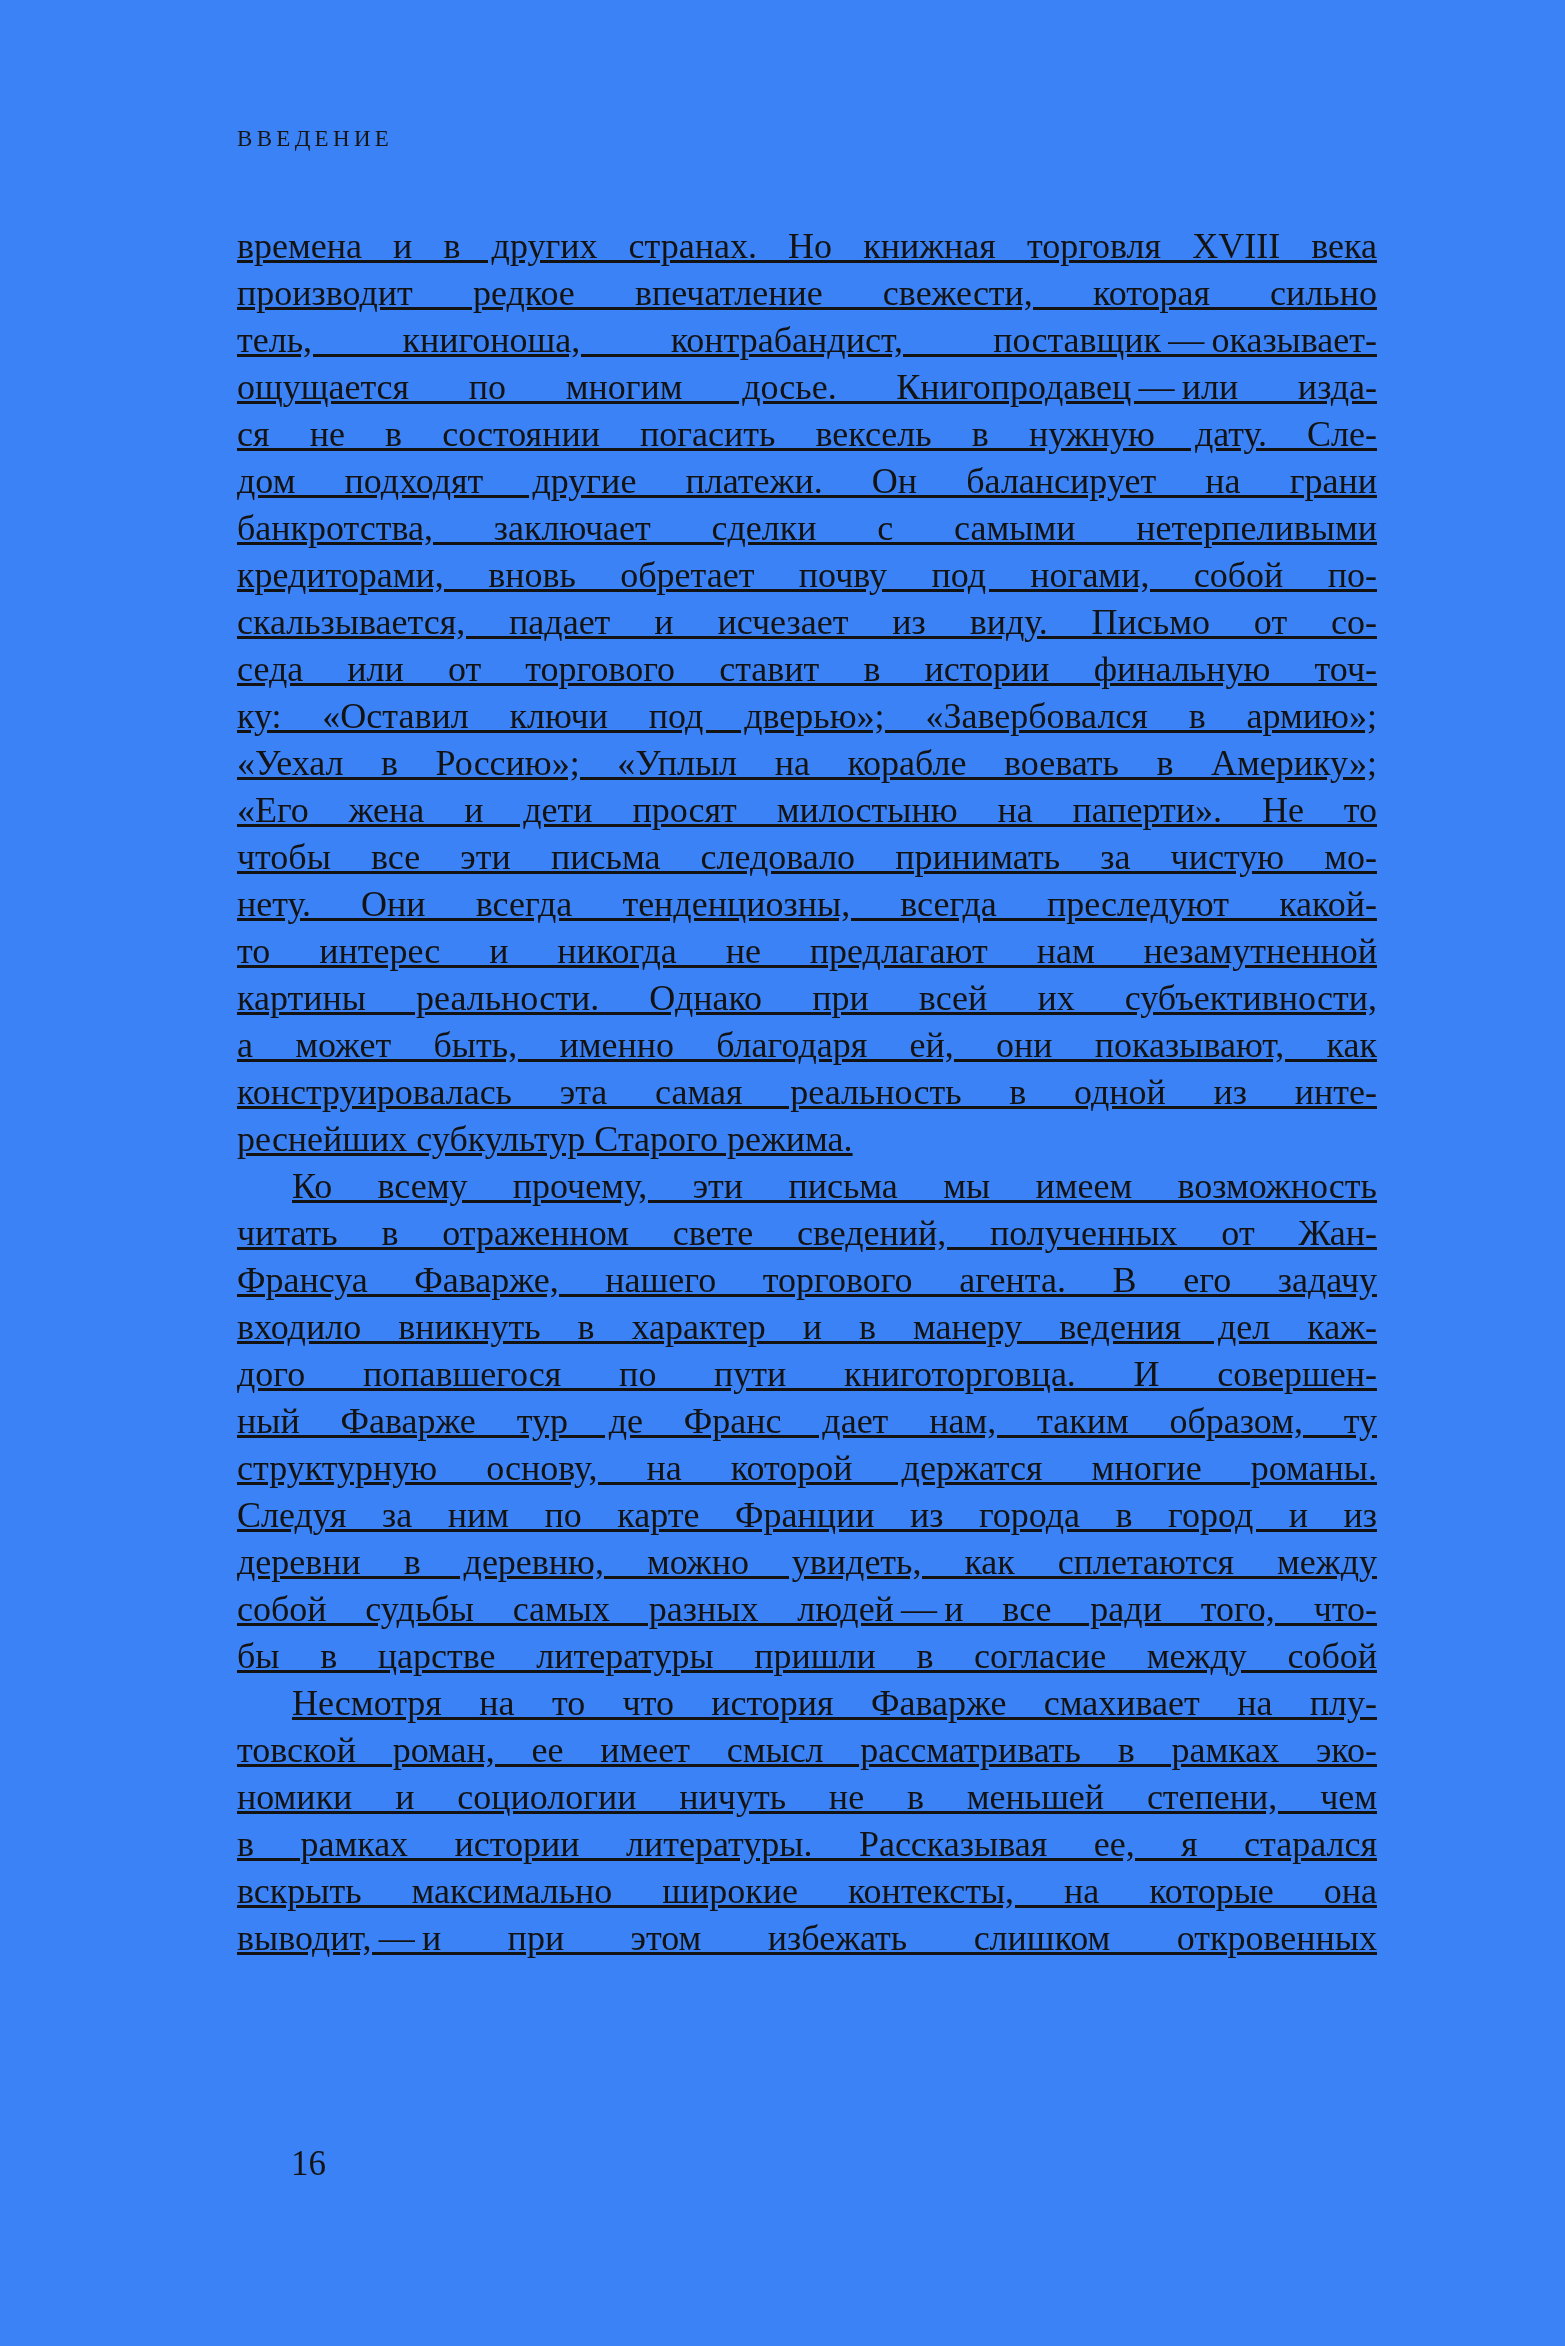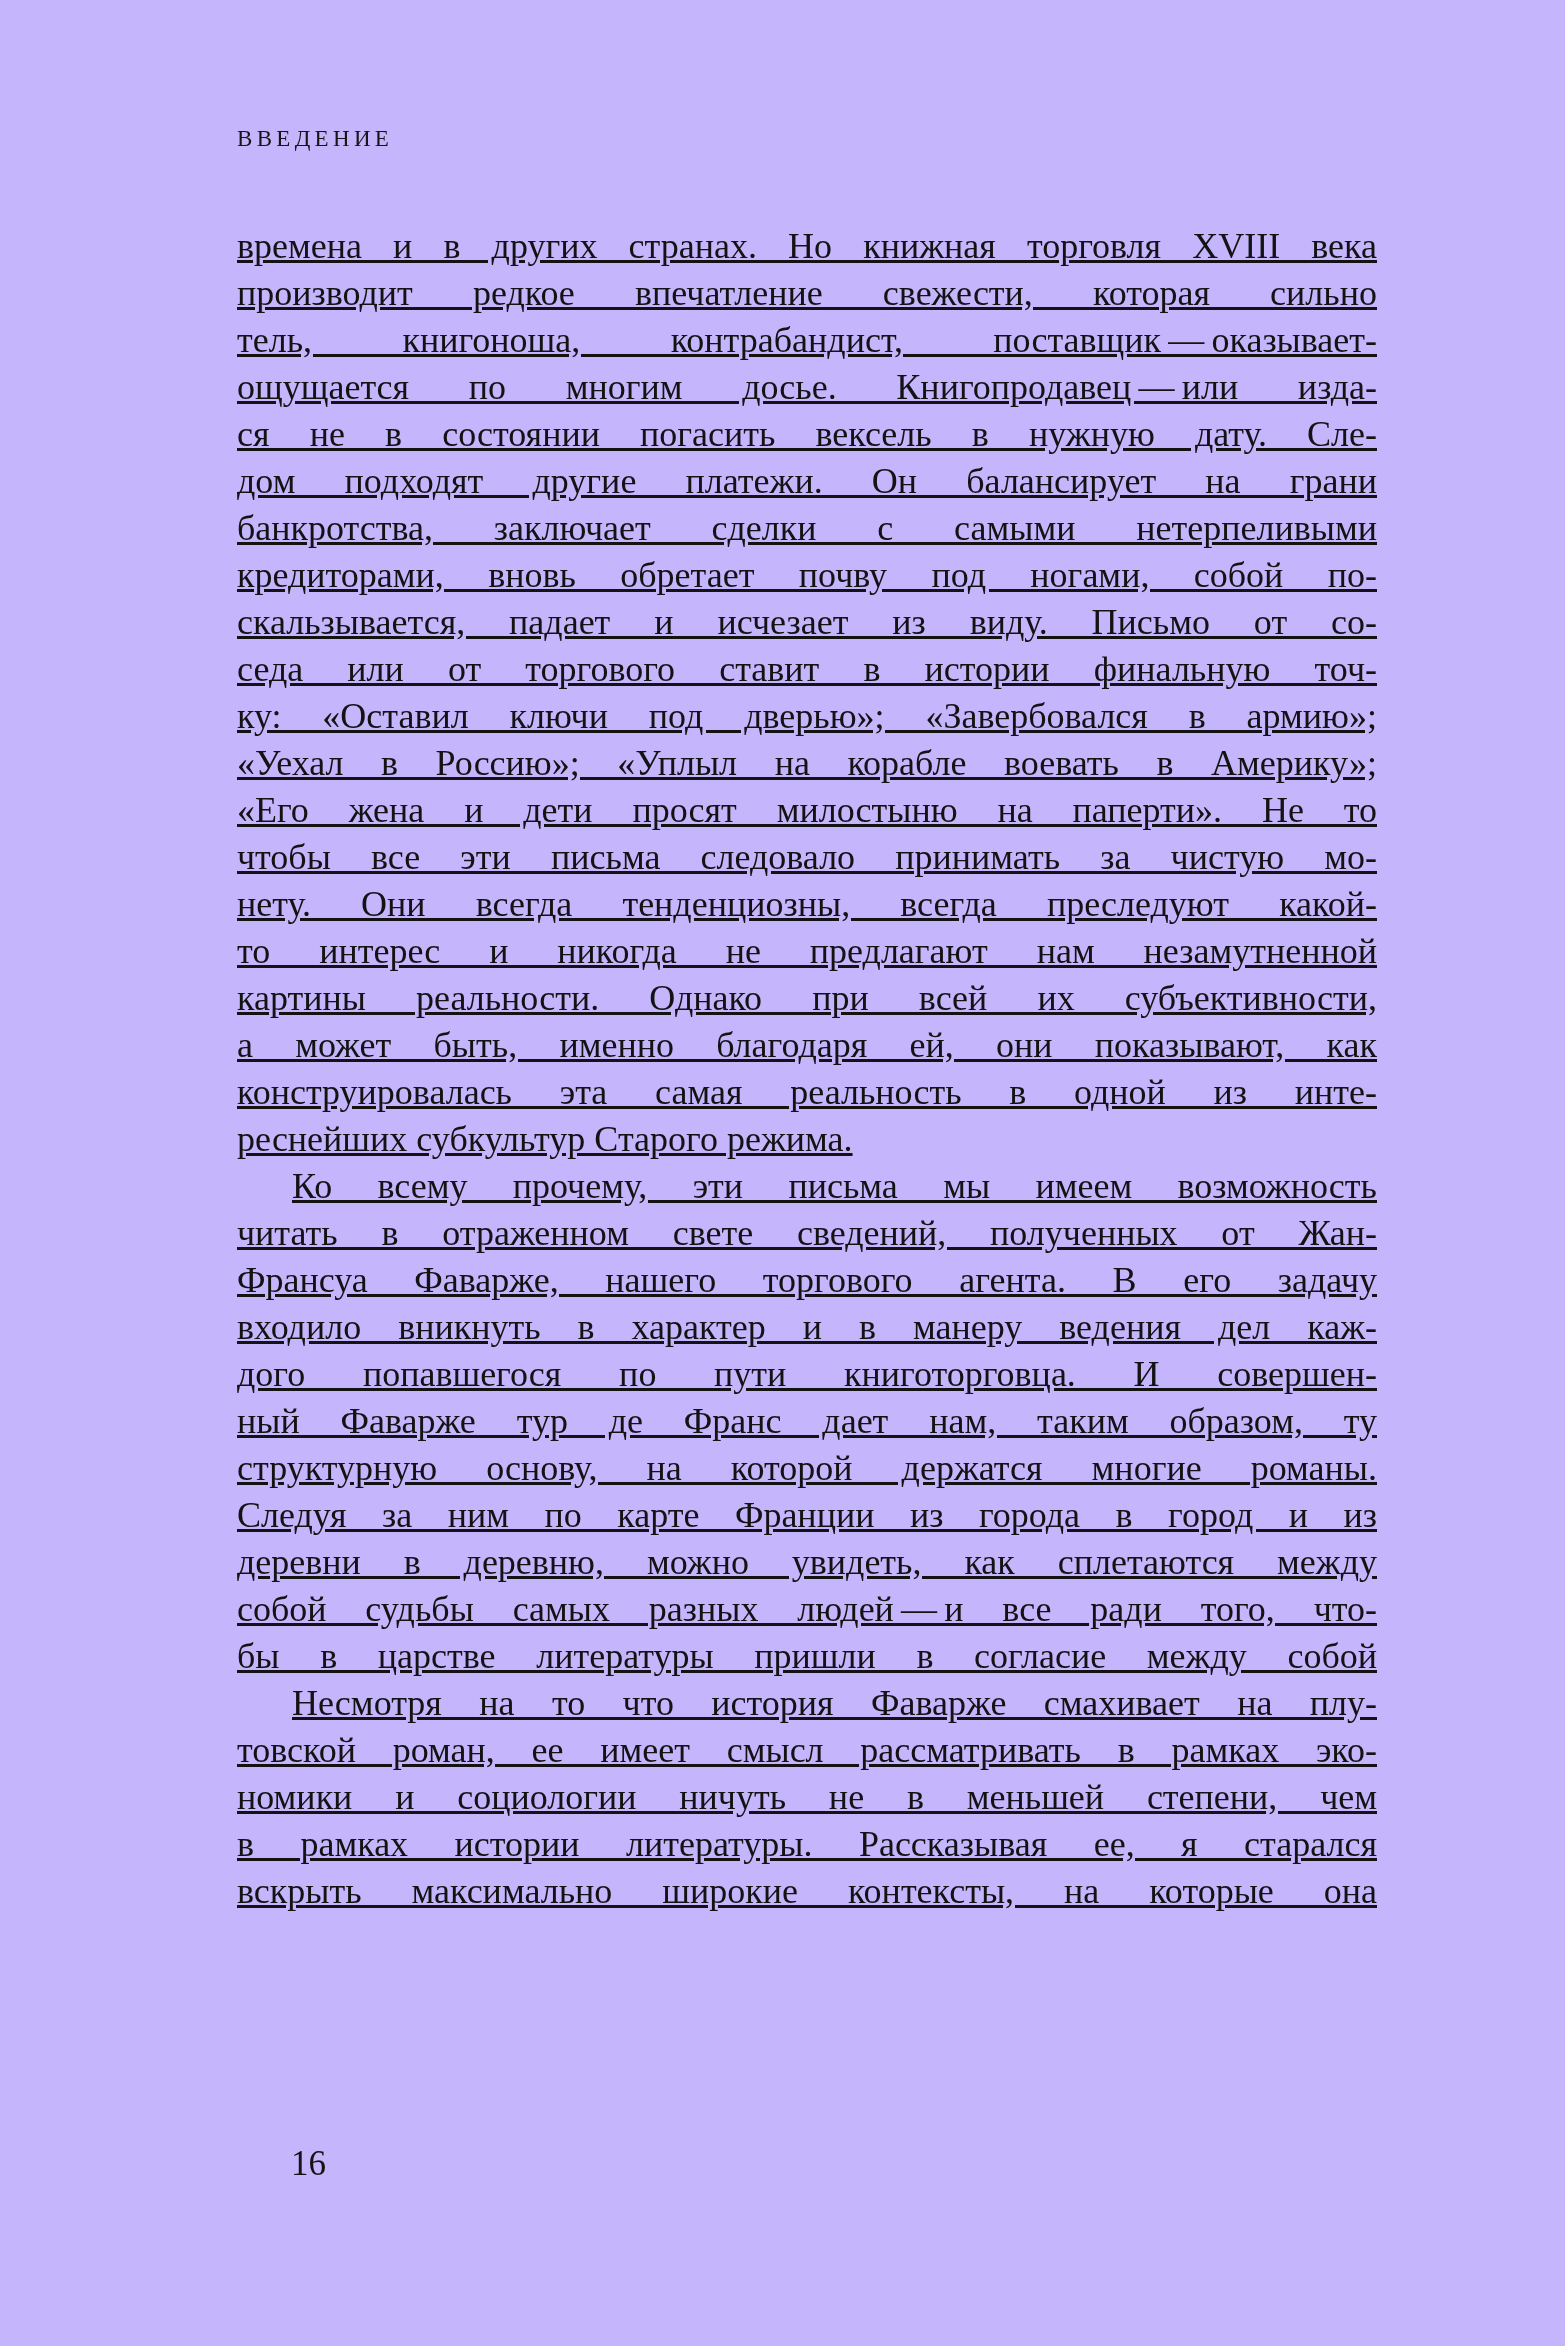--- a/index.html
+++ b/index.html
@@ -4,21 +4,21 @@
   <style>
     html, body {
       margin: 0;
       padding: 0;
       background: #fdfdfd;
     }
     .page {
       position: relative;
       width: 1565px;
       height: 2347px;
-      background: #c4b5fd;
+      background: #3b82f6;
       overflow: hidden;
       font-family: "Liberation Serif", serif;
       color: #141414;
     }
     .running-head {
       position: absolute;
       left: 237px;
       top: 125px;
       font-size: 23px;
       line-height: 28px;
@@ -96,17 +96,18 @@
       <div class="line">структурную основу, на которой держатся многие романы.</div>
       <div class="line">Следуя за ним по карте Франции из города в город и из</div>
       <div class="line">деревни в деревню, можно увидеть, как сплетаются между</div>
       <div class="line">собой судьбы самых разных людей — и все ради того, что-</div>
       <div class="line">бы в царстве литературы пришли в согласие между собой</div>
       <div class="line indent">Несмотря на то что история Фаварже смахивает на плу-</div>
       <div class="line">товской роман, ее имеет смысл рассматривать в рамках эко-</div>
       <div class="line">номики и социологии ничуть не в меньшей степени, чем</div>
       <div class="line">в рамках истории литературы. Рассказывая ее, я старался</div>
       <div class="line">вскрыть максимально широкие контексты, на которые она</div>
+      <div class="line">выводит, — и при этом избежать слишком откровенных</div>
     </div>
 
   <div class="folio">16</div>
 </div>
 
 
 </body></html>

